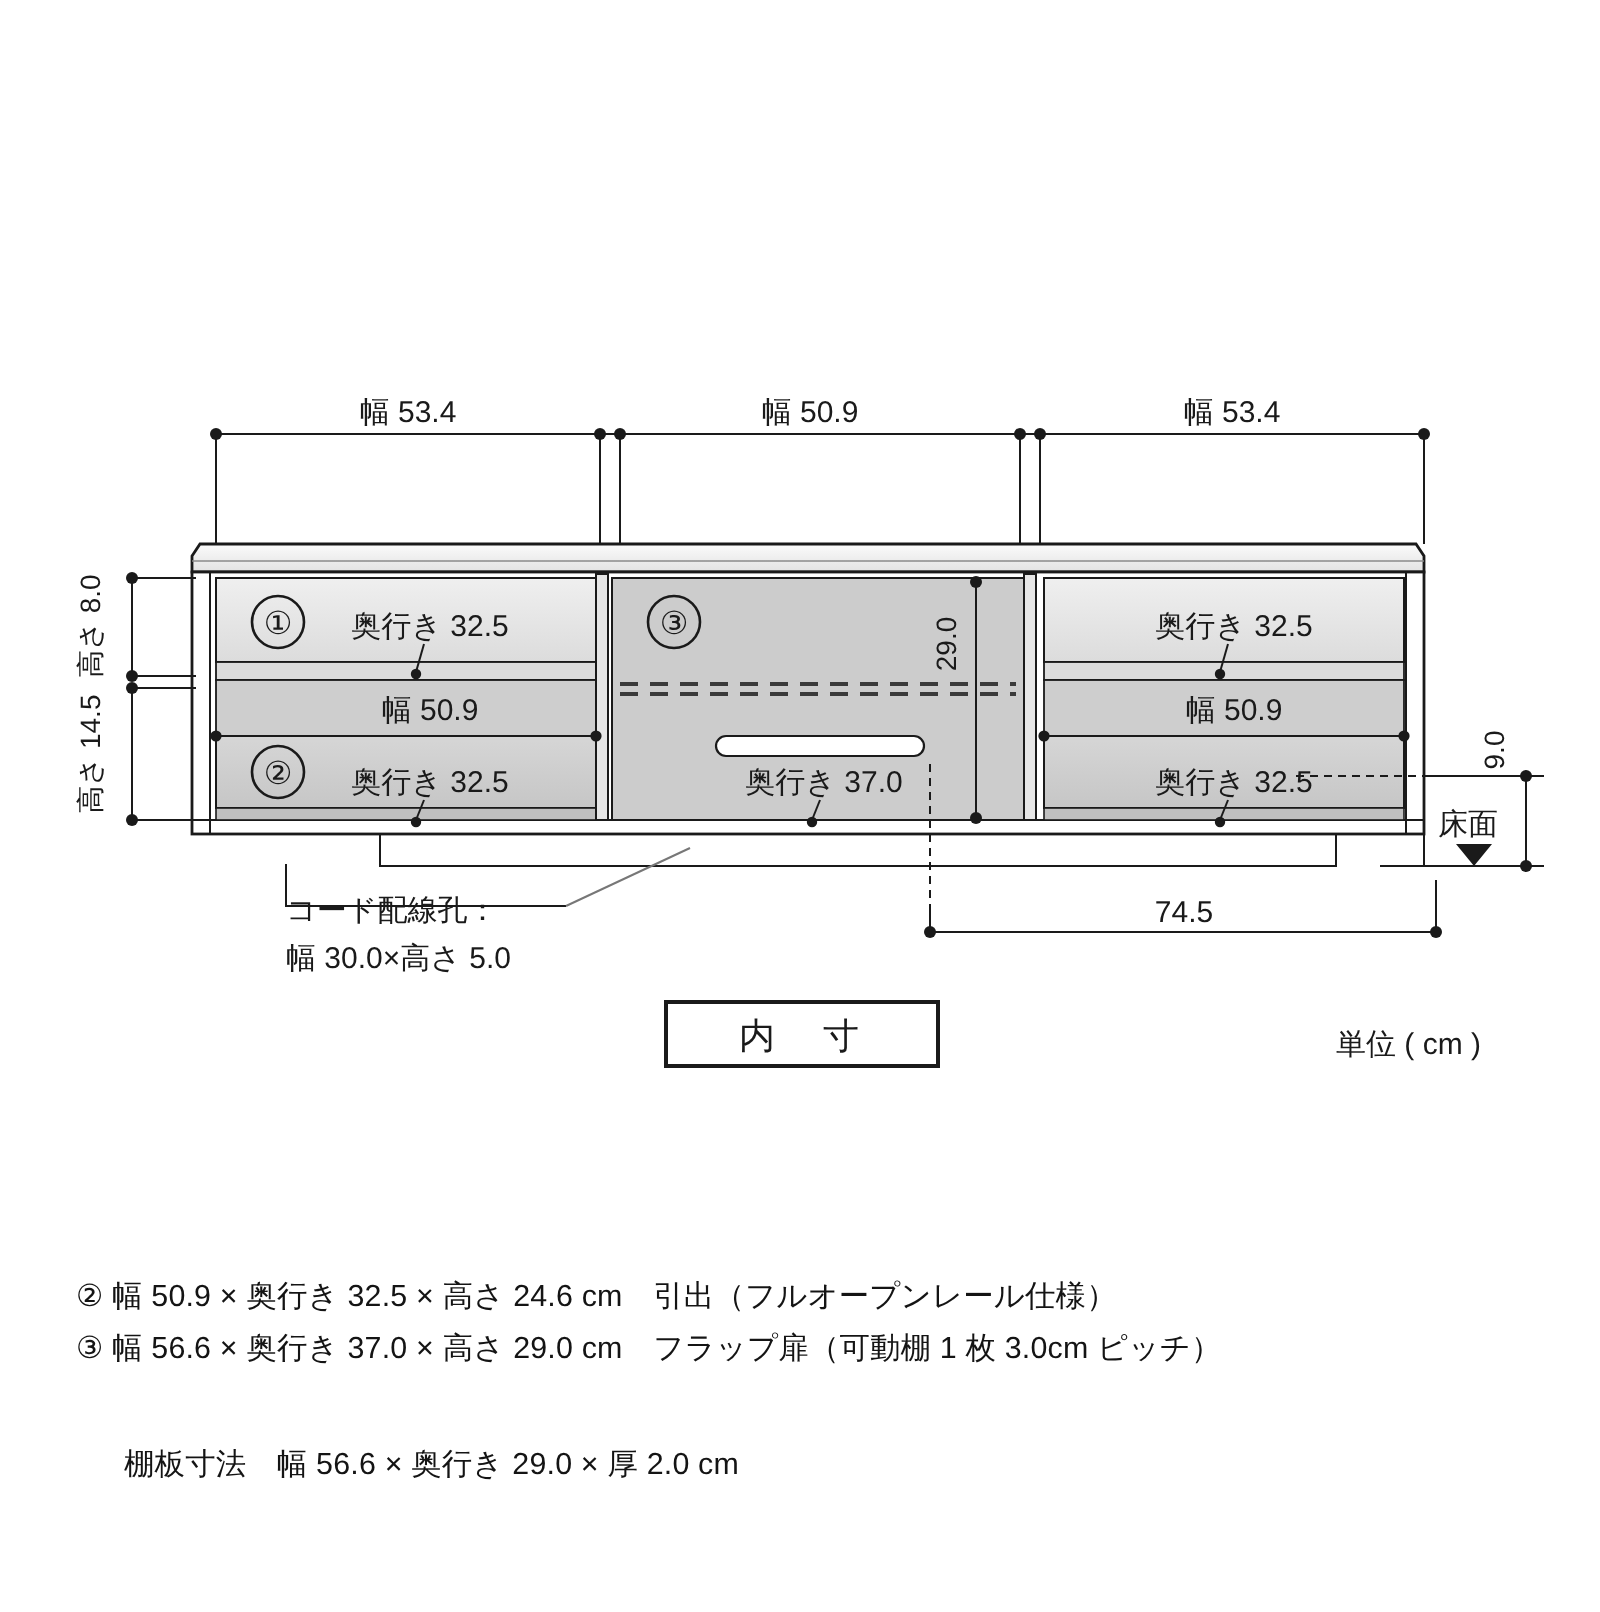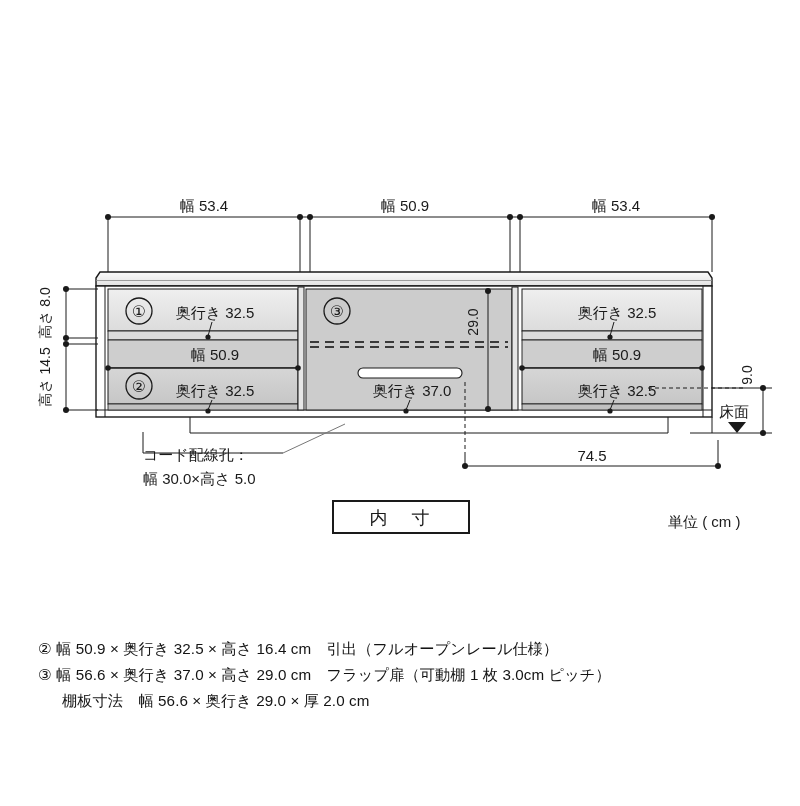--- a/index.html
+++ b/index.html
@@ -20,21 +20,21 @@
     top:636px;
     width:760px;
   }
   .spec-line{
     font-size:15.2px;
     line-height:26px;
     white-space:nowrap;
     color:#141414;
     letter-spacing:0.1px;
   }
-  .spec-line.indent{padding-left:24px;}
+  .spec-line.indent{padding-left:24px;margin-top:32px;}
 </style>
 </head>
 <body>
 
 <div id="stage">
 
   <svg width="800" height="806" viewBox="0 0 800 806">
 
     <defs>
       <linearGradient id="topCapGrad" x1="0" y1="0" x2="0" y2="1">
@@ -223,18 +223,18 @@
     <g>
       <rect x="333" y="501" width="136" height="32" fill="#ffffff" stroke="#1a1a1a" stroke-width="2"></rect>
       <text x="401" y="524" text-anchor="middle" font-size="18" fill="#1a1a1a" letter-spacing="3">内　寸</text>
     </g>
 
     <text x="668" y="527" font-size="15" fill="#1a1a1a">単位 ( cm )</text>
 
   </svg>
 
   <div class="spec-list">
-    <div class="spec-line">② 幅 50.9 × 奥行き 32.5 × 高さ 16.4 cm　引出（フルオープンレール仕様）</div>
+    <div class="spec-line">② 幅 50.9 × 奥行き 32.5 × 高さ 24.6 cm　引出（フルオープンレール仕様）</div>
     <div class="spec-line">③ 幅 56.6 × 奥行き 37.0 × 高さ 29.0 cm　フラップ扉（可動棚 1 枚 3.0cm ピッチ）</div>
     <div class="spec-line indent">棚板寸法　幅 56.6 × 奥行き 29.0 × 厚 2.0 cm</div>
   </div>
 
 </div>
 
 </body></html>

